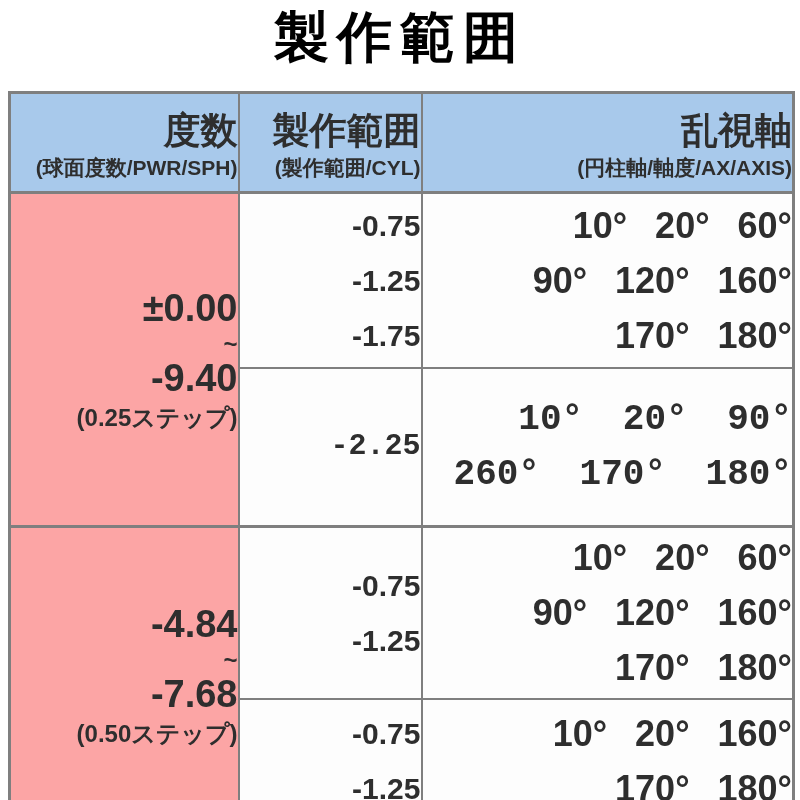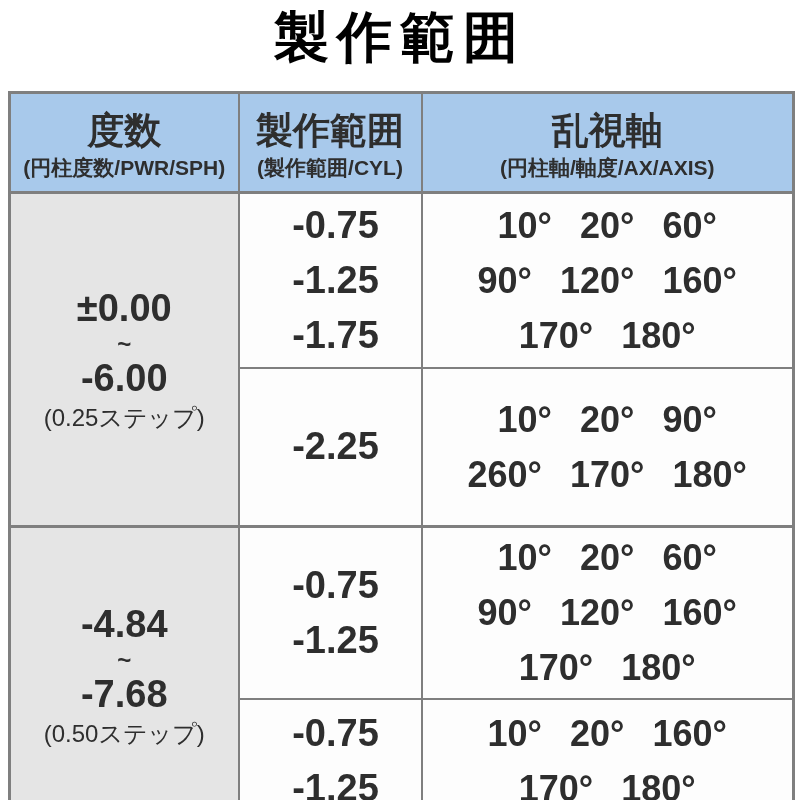--- a/index.html
+++ b/index.html
@@ -33,74 +33,74 @@
     margin: 24px 8px 0 8px;
     width: 784px;
     border-collapse: collapse;
     table-layout: fixed;
     border: 3px solid #7f7f7f;
     color: #2e2e2e;
   }
   td, th {
     border: 2px solid #7f7f7f;
     vertical-align: middle;
-    text-align: center;
+    text-align: right;
     padding: 0;
     overflow: hidden;
   }
   
   thead th { border-bottom: 3px solid #7f7f7f; }
   tr.group-start td { border-top: 3px solid #7f7f7f; }
 
   .col-power { width: 229px; }
   .col-cyl   { width: 183px; }
   .col-axis  { width: 372px; }
 
   .r-head  { height: 100px; }
   .r-tall  { height: 175px; }
-  .r-short { height: 159px; }
+  .r-short { height: 159px; font-family: Liberation Mono, monospace; }
   .r-tall2 { height: 172px; }
   .r-short2{ height: 126px; }
 
   thead th { background: #a8c9eb; }
   .h-main {
     font-size: 37px;
     font-weight: 800;
     line-height: 46px;
     color: #2e2e2e;
     padding-top: 4px;
   }
   .h-sub {
     font-size: 21px;
     font-weight: 700;
     line-height: 28px;
     color: #2e2e2e;
   }
 
-  td.power-cell { background: #e5e5e5; }
+  td.power-cell { background: #fca5a5; }
   .p-from, .p-to {
     font-size: 38px;
     font-weight: 800;
     line-height: 45px;
   }
   .p-tilde {
     font-size: 24px;
     font-weight: 700;
     line-height: 25px;
   }
   .p-step {
     font-size: 24px;
-    font-weight: 400;
+    font-weight: 700;
     line-height: 33px;
   }
 
   td.cyl-cell, td.axis-cell { background: #fdfdfd; }
   .lines { white-space: pre-line; }
   td.cyl-cell {
-    font-size: 38px;
+    font-size: 30px;
     font-weight: 800;
     line-height: 55px;
     padding-left: 11px;
   }
   td.axis-cell {
     font-size: 36px;
     font-weight: 800;
     line-height: 55px;
     word-spacing: 18px;
   }
@@ -115,39 +115,39 @@
   <table class="spec">
     <colgroup>
       <col class="col-power">
       <col class="col-cyl">
       <col class="col-axis">
     </colgroup>
     <thead>
       <tr class="r-head">
         <th>
           <div class="h-main">度数</div>
-          <div class="h-sub">(円柱度数/PWR/SPH)</div>
+          <div class="h-sub">(球面度数/PWR/SPH)</div>
         </th>
         <th>
           <div class="h-main">製作範囲</div>
           <div class="h-sub">(製作範囲/CYL)</div>
         </th>
         <th>
           <div class="h-main">乱視軸</div>
           <div class="h-sub">(円柱軸/軸度/AX/AXIS)</div>
         </th>
       </tr>
     </thead>
     <tbody>
 
       <tr class="r-tall group-start">
         <td class="power-cell" rowspan="2">
           <div class="p-from">±0.00</div>
           <div class="p-tilde">~</div>
-          <div class="p-to">-6.00</div>
+          <div class="p-to">-9.40</div>
           <div class="p-step">(0.25ステップ)</div>
         </td>
         <td class="cyl-cell lines">-0.75
 -1.25
 -1.75</td>
         <td class="axis-cell lines">10° 20° 60°
 90° 120° 160°
 170° 180°</td>
       </tr>
       <tr class="r-short">

